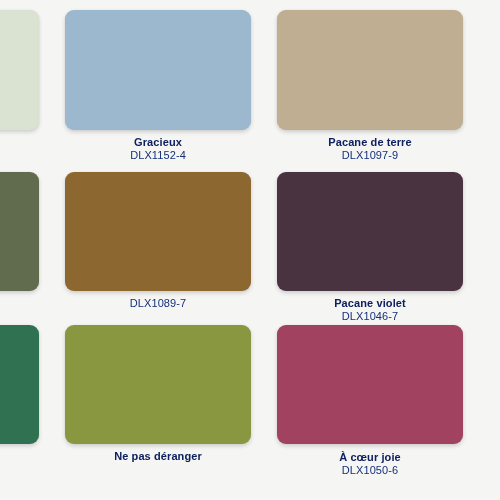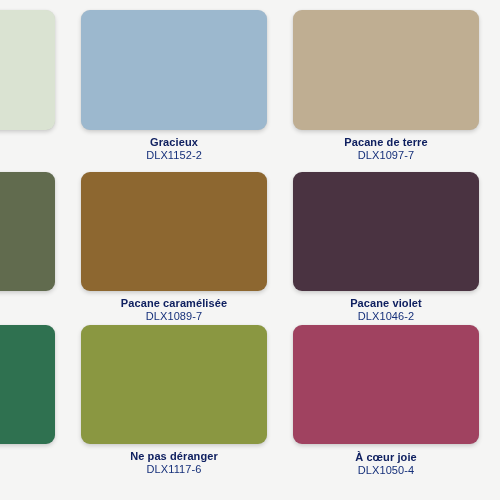--- a/index.html
+++ b/index.html
@@ -20,20 +20,21 @@
   }
 
   .swatch-row {
     position: absolute;
     left: 0;
     width: 500px;
     height: 165px;
     display: flex;
     flex-direction: row;
     align-items: flex-start;
+    justify-content: center;
   }
 
   .row-0 { top: 0px; }
   .row-1 { top: 165px; }
   .row-2 { top: 318px; }
 
   
   .swatch-cell {
     position: relative;
     flex: 0 0 auto;
@@ -98,78 +99,76 @@
 
   <div class="swatch-row row-0">
     <div class="swatch-cell clipped-left">
       <div class="swatch-chip" style="background: rgb(218, 227, 210);"></div>
 
     </div>
     <div class="swatch-cell full">
       <div class="swatch-chip" style="background: rgb(156, 184, 206);"></div>
       <div class="swatch-label">
         <span class="swatch-name" style="color: rgb(15, 32, 96);">Gracieux</span>
-        <span class="swatch-code" style="color: rgb(22, 48, 122);">DLX1152-2</span>
+        <span class="swatch-code" style="color: rgb(22, 48, 122);">DLX1152-4</span>
       </div>
     </div>
     <div class="swatch-cell full">
       <div class="swatch-chip" style="background: rgb(191, 174, 146);"></div>
       <div class="swatch-label">
         <span class="swatch-name" style="color: rgb(15, 32, 96);">Pacane de terre</span>
-        <span class="swatch-code" style="color: rgb(22, 48, 122);">DLX1097-7</span>
+        <span class="swatch-code" style="color: rgb(22, 48, 122);">DLX1097-9</span>
       </div>
     </div>
     <div class="swatch-cell clipped-right">
       
       
     </div>
   </div>
 
   <div class="swatch-row row-1">
     <div class="swatch-cell clipped-left">
       <div class="swatch-chip" style="background: rgb(97, 107, 78);"></div>
 
     </div>
     <div class="swatch-cell full">
       <div class="swatch-chip" style="background: rgb(141, 103, 48);"></div>
       <div class="swatch-label">
-        <span class="swatch-name" style="color: rgb(15, 32, 96);">Pacane caramélisée</span>
         <span class="swatch-code" style="color: rgb(22, 48, 122);">DLX1089-7</span>
       </div>
     </div>
     <div class="swatch-cell full">
       <div class="swatch-chip" style="background: rgb(74, 51, 65);"></div>
       <div class="swatch-label">
         <span class="swatch-name" style="color: rgb(15, 32, 96);">Pacane violet</span>
-        <span class="swatch-code" style="color: rgb(22, 48, 122);">DLX1046-2</span>
+        <span class="swatch-code" style="color: rgb(22, 48, 122);">DLX1046-7</span>
       </div>
     </div>
     <div class="swatch-cell clipped-right">
       
       
     </div>
   </div>
 
   <div class="swatch-row row-2">
     <div class="swatch-cell clipped-left">
       <div class="swatch-chip" style="background: rgb(47, 113, 80);"></div>
 
     </div>
     <div class="swatch-cell full">
       <div class="swatch-chip" style="background: rgb(138, 151, 65);"></div>
       <div class="swatch-label">
         <span class="swatch-name" style="color: rgb(15, 32, 96);">Ne pas déranger</span>
-        <span class="swatch-code" style="color: rgb(22, 48, 122);">DLX1117-6</span>
       </div>
     </div>
     <div class="swatch-cell full">
       <div class="swatch-chip" style="background: rgb(160, 66, 96);"></div>
       <div class="swatch-label">
         <span class="swatch-name" style="color: rgb(15, 32, 96); margin-top: 7px;">À cœur joie</span>
-        <span class="swatch-code" style="color: rgb(22, 48, 122);">DLX1050-4</span>
+        <span class="swatch-code" style="color: rgb(22, 48, 122);">DLX1050-6</span>
       </div>
     </div>
     <div class="swatch-cell clipped-right">
       
       
     </div>
   </div>
 
 </div>
 

